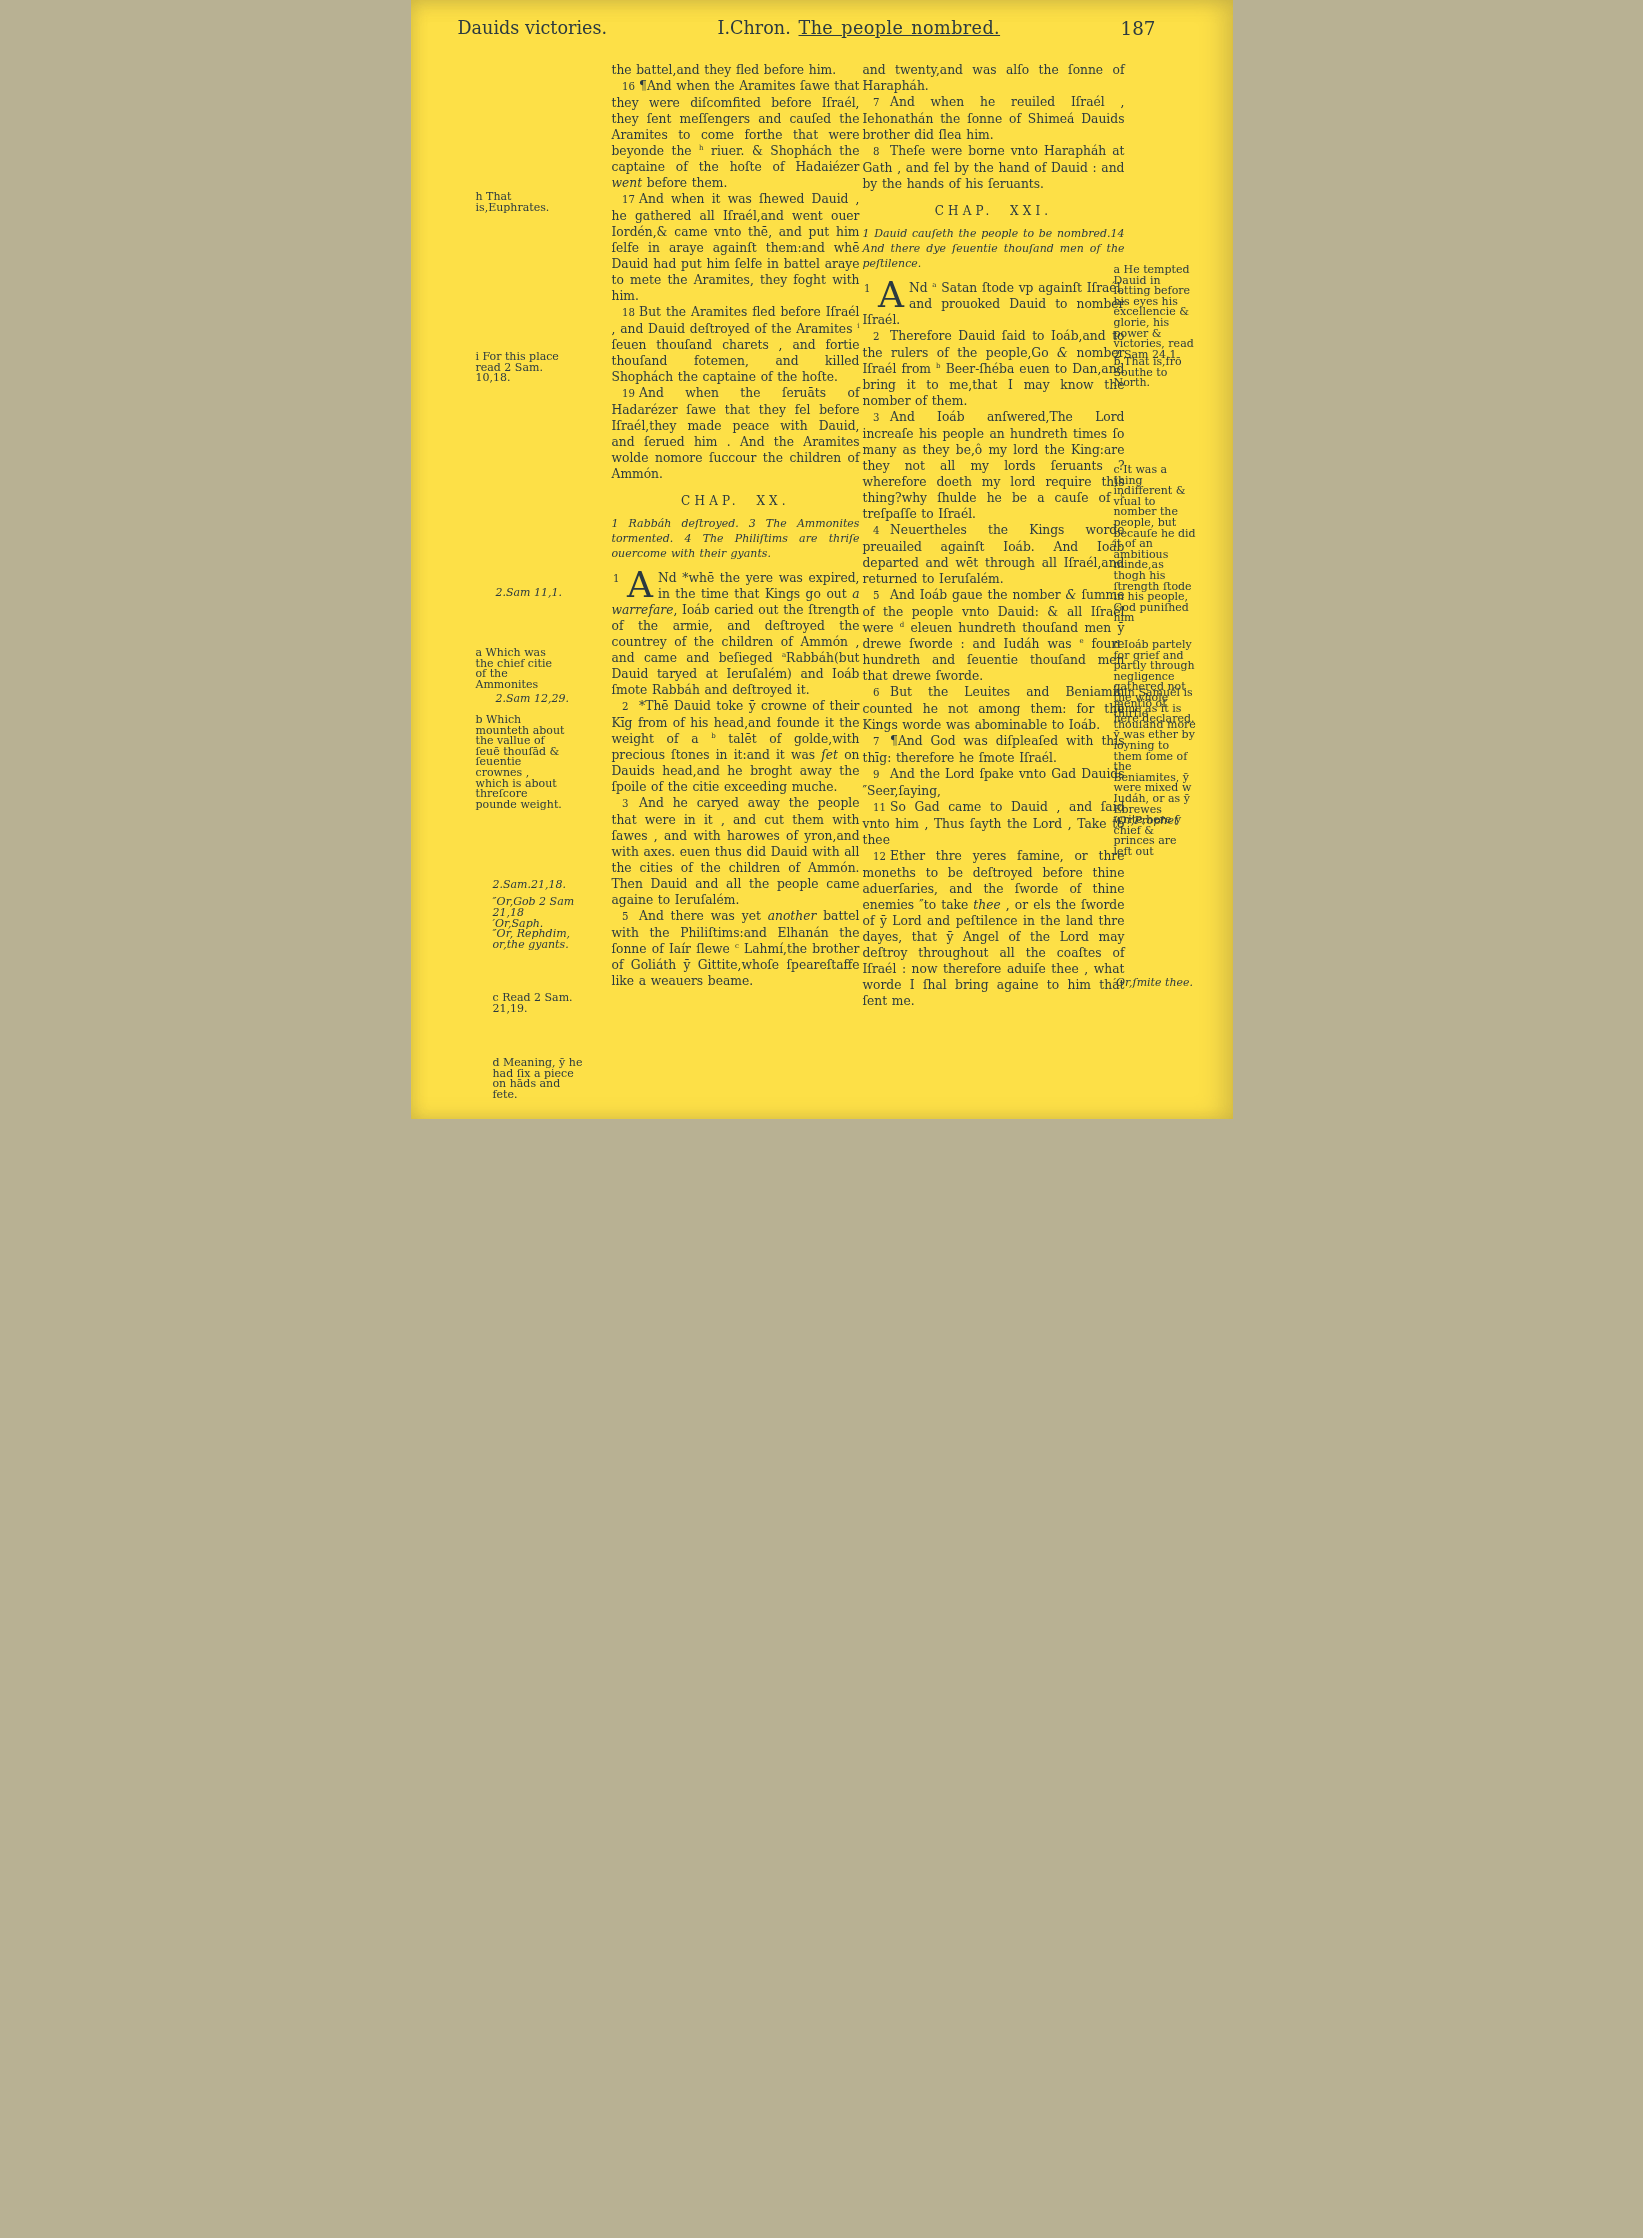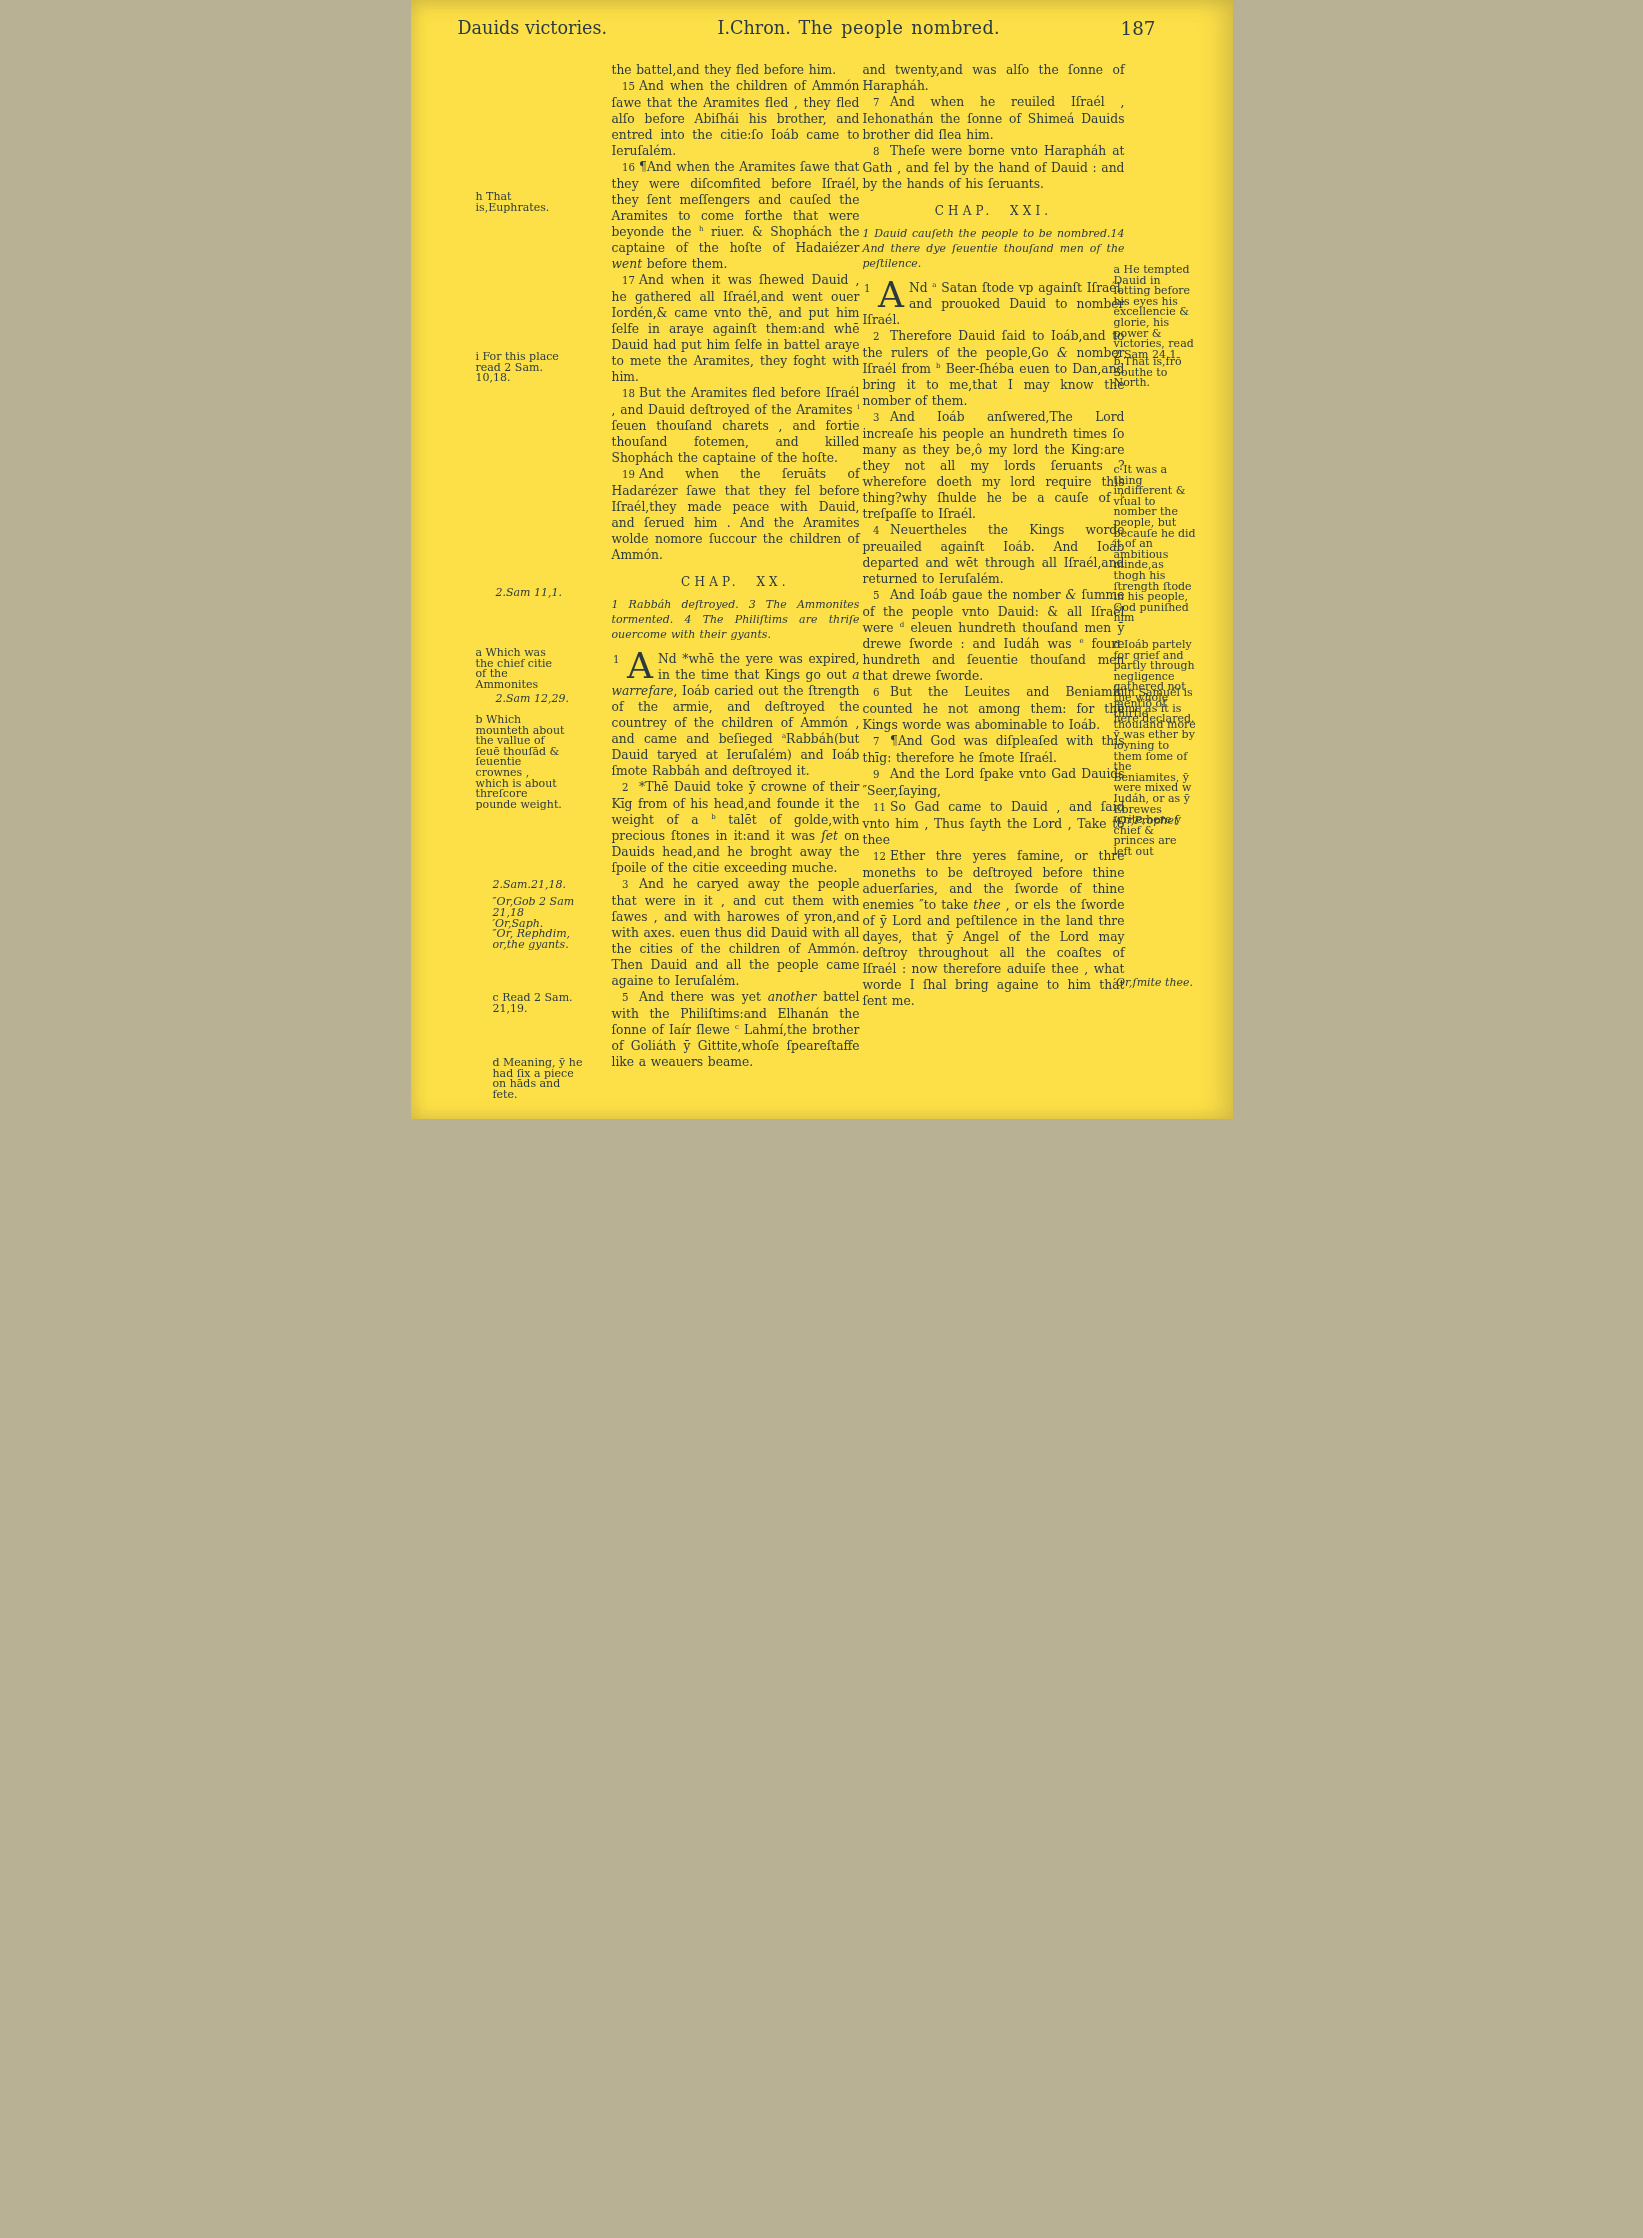--- a/index.html
+++ b/index.html
@@ -5,21 +5,21 @@
   html,body{margin:0;padding:0;background:#b8b193;}
   body{display:flex;justify-content:center;font-family:"DejaVu Serif","Liberation Serif",serif;}
   .page{
     position:relative;width:822px;height:1119px;background:#f1ecc3;color:#2b3a40;
     overflow:hidden;
     box-shadow:inset -12.7px 0 21px rgba(118,106,62,.22), inset 5.6px 0 12.7px rgba(118,106,62,.14), inset 0 7px 17px rgba(118,106,62,.10);
   }
   .hdr{position:absolute;top:18.3px;font-size:17.6px;white-space:nowrap;}
   #hdr-left{left:47px;}
   #hdr-book{left:307px;}
-  #hdr-title{left:388px;letter-spacing:0.4px;word-spacing:2.1px;}
+  #hdr-title{left:388px;letter-spacing:0.4px;word-spacing:2.1px;text-decoration:underline;}
   #hdr-page{left:710px;font-size:18.3px;}
   .text-col{position:absolute;top:62px;font-size:12.3px;line-height:16px;text-align:justify;word-spacing:0.7px;}
   #left-col{left:161px;width:248px;margin-left:40px;}
   #right-col{left:436px;width:262px;margin-left:16px;}
   .margin-col{position:absolute;top:0;height:100%;font-size:11px;line-height:10.6px;}
   #left-notes{left:65px;width:90px;}
   #right-notes{left:703px;width:83px;}
   .note{position:absolute;width:100%;text-align:left;}
   .note.it{font-style:italic;}
   p.cont{margin:0;text-indent:0;}
@@ -51,21 +51,20 @@
       <div class="note" style="top: 715px;">b Which mounteth about the vallue of ſeuē thouſād &amp; ſeuentie crownes , which is about threſcore pounde weight.</div>
       <div class="note it" style="top: 880px; padding-left: 17px;">2.Sam.21,18.</div>
       <div class="note it" style="top: 897px; padding-left: 17px;">″Or,Gob 2 Sam 21,18</div>
       <div class="note it" style="top: 919px; padding-left: 17px;">′Or,Saph.</div>
       <div class="note it" style="top: 929px; padding-left: 17px;">″Or, Rephdim, or,the gyants.</div>
       <div class="note" style="top: 993px; padding-left: 17px;">c Read 2 Sam. 21,19.</div>
       <div class="note" style="top: 1058px; padding-left: 17px;">d Meaning, ȳ he had ſix a piece on hāds and fete.</div>
     </div>
   <div class="text-col" id="left-col">
       <p class="cont"><span>the battel,and they fled before him.</span></p>
-      <p class="verse"><span class="vnum">15</span><span>And when the children of Ammón ſawe that the Aramites fled , they fled alſo before Abiſhái his brother, and entred into the citie:ſo Ioáb came to Ieruſalém.</span></p>
       <p class="verse"><span class="vnum">16</span><span>¶And when the Aramites ſawe that they were diſcomfited before Iſraél, they ſent meſſengers and cauſed the Aramites to come forthe that were beyonde the <sup class="ref">h</sup> riuer. &amp; Shophách the captaine of the hoſte of Hadaiézer <i>went</i> before them.</span></p>
       <p class="verse"><span class="vnum">17</span><span>And when it was ſhewed Dauid , he gathered all Iſraél,and went ouer Iordén,&amp; came vnto thē, and put him ſelfe in araye againſt them:and whē Dauid had put him ſelfe in battel araye to mete the Aramites, they foght with him.</span></p>
       <p class="verse"><span class="vnum">18</span><span>But the Aramites fled before Iſraél , and Dauid deſtroyed of the Aramites <sup class="ref">i</sup> ſeuen thouſand charets , and fortie thouſand fotemen, and killed Shophách the captaine of the hoſte.</span></p>
       <p class="verse"><span class="vnum">19</span><span>And when the ſeruāts of Hadarézer ſawe that they fel before Iſraél,they made peace with Dauid, and ſerued him . And the Aramites wolde nomore ſuccour the children of Ammón.</span></p>
       <h2 class="chap"><span>CHAP. XX.</span></h2>
       <p class="summary"><span>1 Rabbáh deſtroyed. 3 The Ammonites tormented. 4 The Philiſtims are thriſe ouercome with their gyants.</span></p>
       <p class="verse dropverse"><span class="vnum">1</span><span class="drop">A</span><span>Nd *whē the yere was expired, in the time that Kings go out <i>a warrefare</i>, Ioáb caried out the ſtrength of the armie, and deſtroyed the countrey of the children of Ammón , and came and beſieged <sup class="ref">a</sup>Rabbáh(but Dauid taryed at Ieruſalém) and Ioáb ſmote Rabbáh and deſtroyed it.</span></p>
       <p class="verse"><span class="vnum">2</span><span>*Thē Dauid toke ȳ crowne of their Kīg from of his head,and founde it the weight of a <sup class="ref">b</sup> talēt of golde,with precious ſtones in it:and it was <i>ſet</i> on Dauids head,and he broght away the ſpoile of the citie exceeding muche.</span></p>
       <p class="verse"><span class="vnum">3</span><span>And he caryed away the people that were in it , and cut them with ſawes , and with harowes of yron,and with axes. euen thus did Dauid with all the cities of the children of Ammón. Then Dauid and all the people came againe to Ieruſalém.</span></p>
       <p class="verse"><span class="vnum">5</span><span>And there was yet <i>another</i> battel with the Philiſtims:and Elhanán the ſonne of Iaír ſlewe <sup class="ref">c</sup> Lahmí,the brother of Goliáth ȳ Gittite,whoſe ſpeareſtaffe  like a weauers beame.</span></p>

